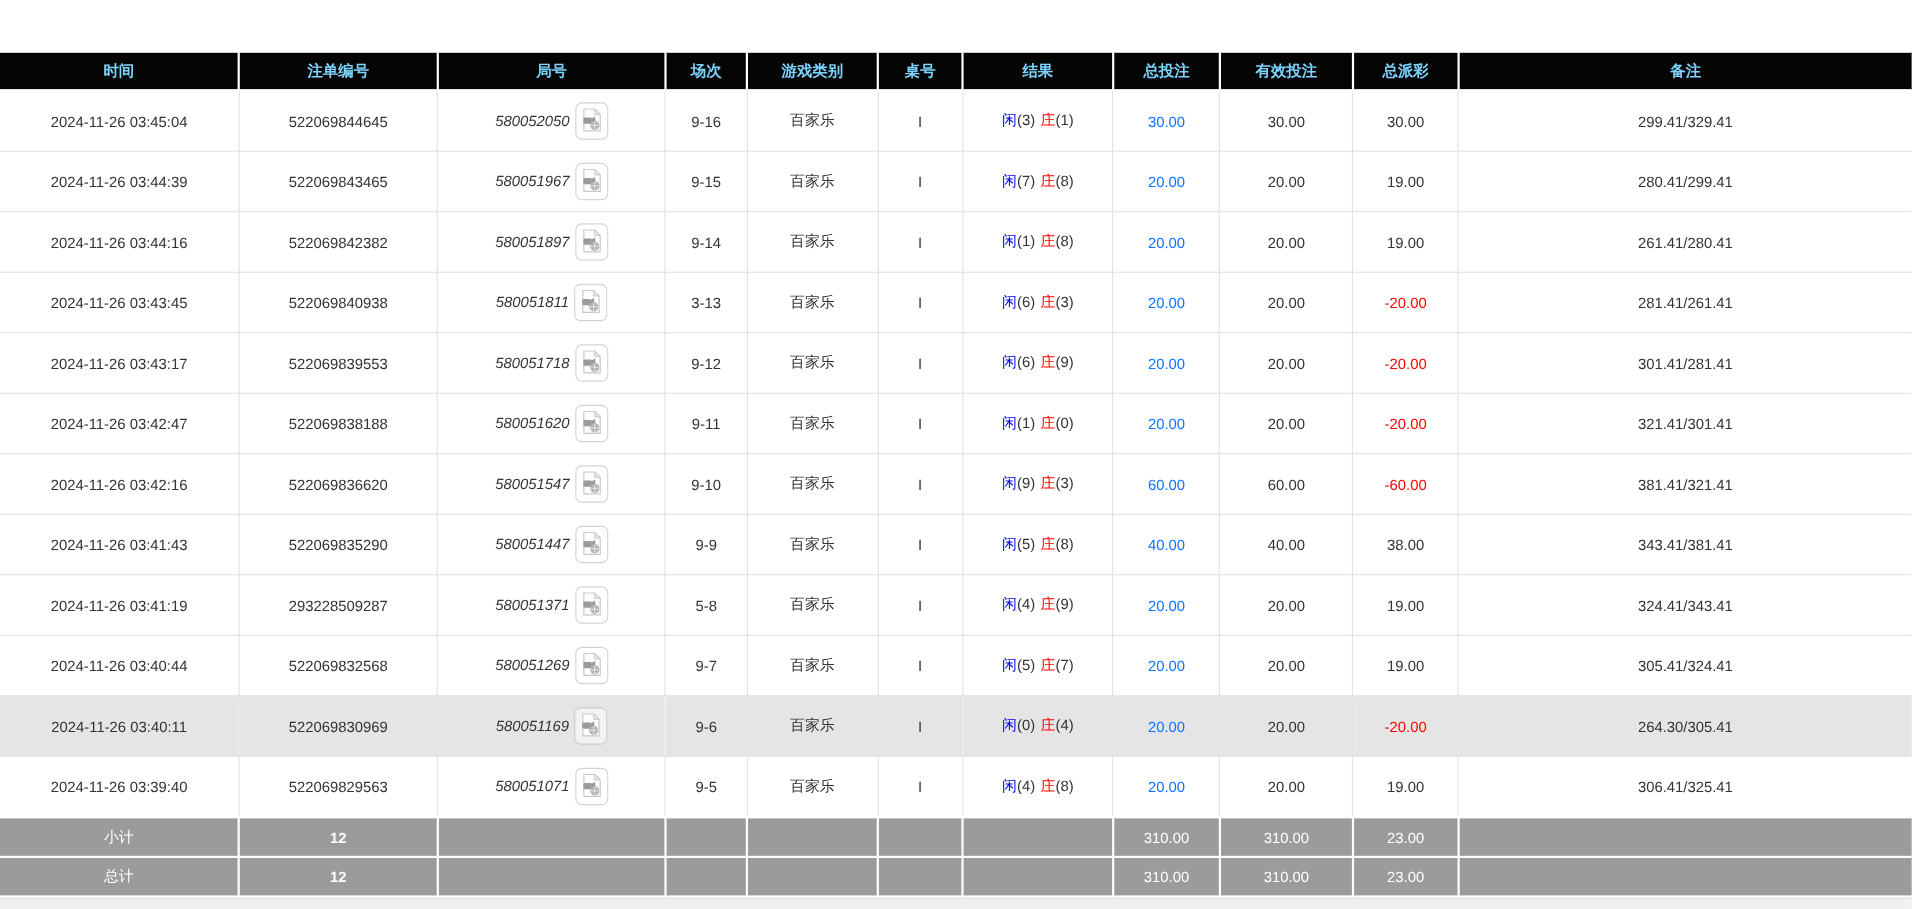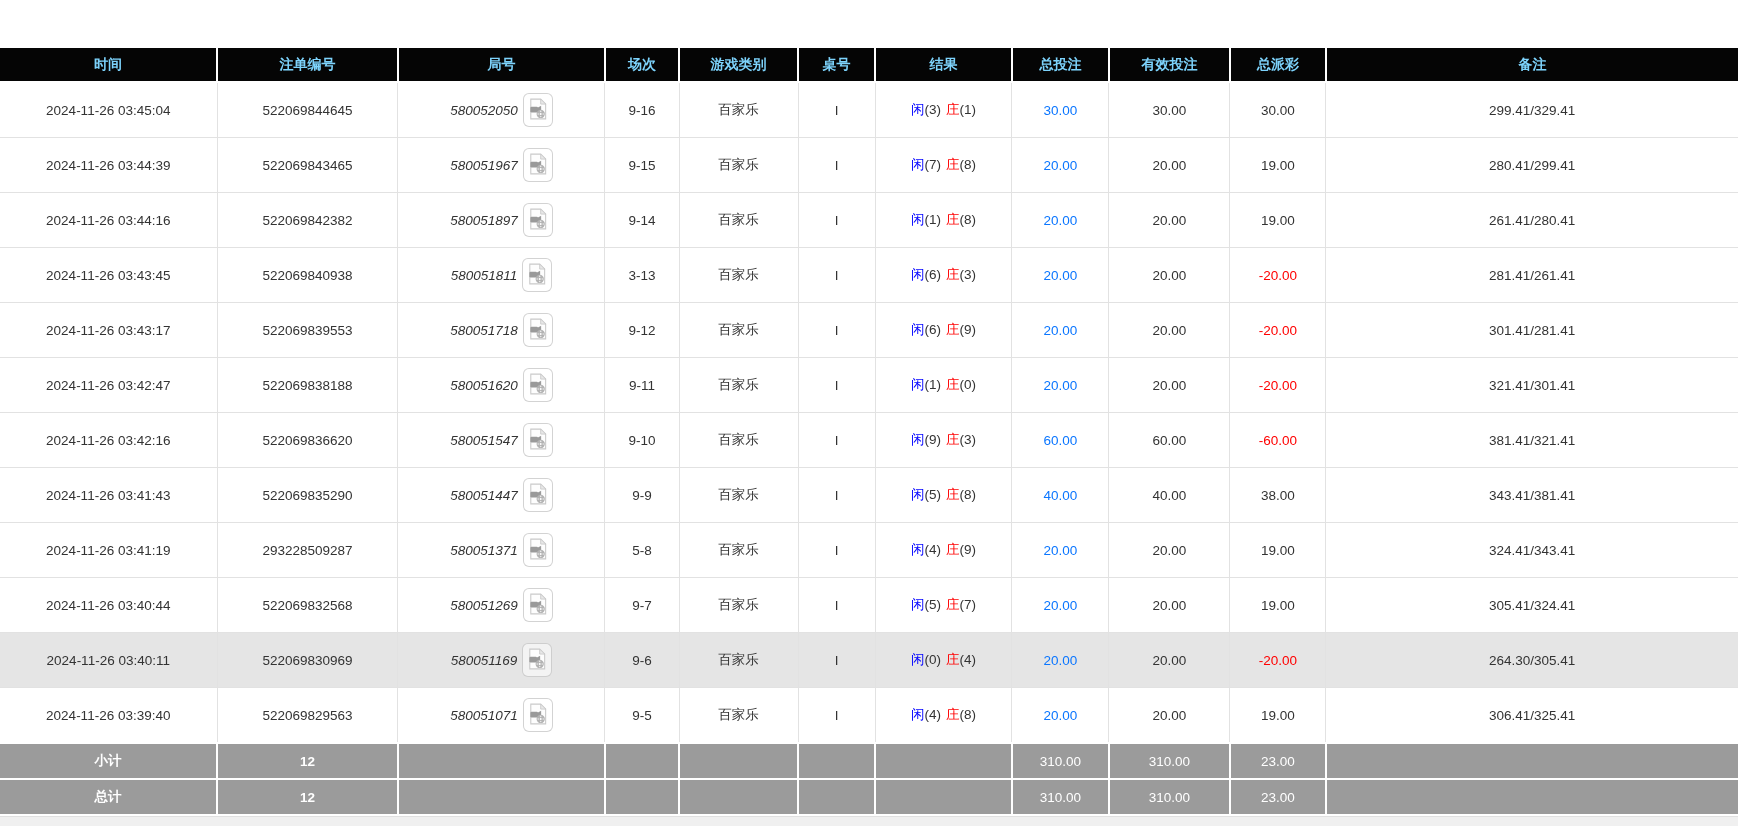--- a/index.html
+++ b/index.html
@@ -49,21 +49,21 @@
     padding:1px 0 0 0;cursor:pointer;line-height:1;
   }
   .video-btn svg{display:inline-block;}
   
   tfoot td{
     background:#9b9b9b;color:#ffffff;height:34px;text-align:center;
     font-size:13.5px;border:2px solid #ffffff;padding:0;
   }
   tfoot td:first-child{border-left:none}
   tfoot td:last-child{border-right:none}
-  tfoot td.f-label{font-weight:bold;}
+  tfoot td.f-label{font-weight:normal;}
   tfoot td.f-count{font-weight:bold;}
   .bottom-strip{height:20px;background:#f0f0f0;border-top:1px solid #e0e0e0;}
 </style>
 </head>
 <body>
 
 <div class="table-wrap">
   <table>
     <colgroup>
       <col class="c-time">

